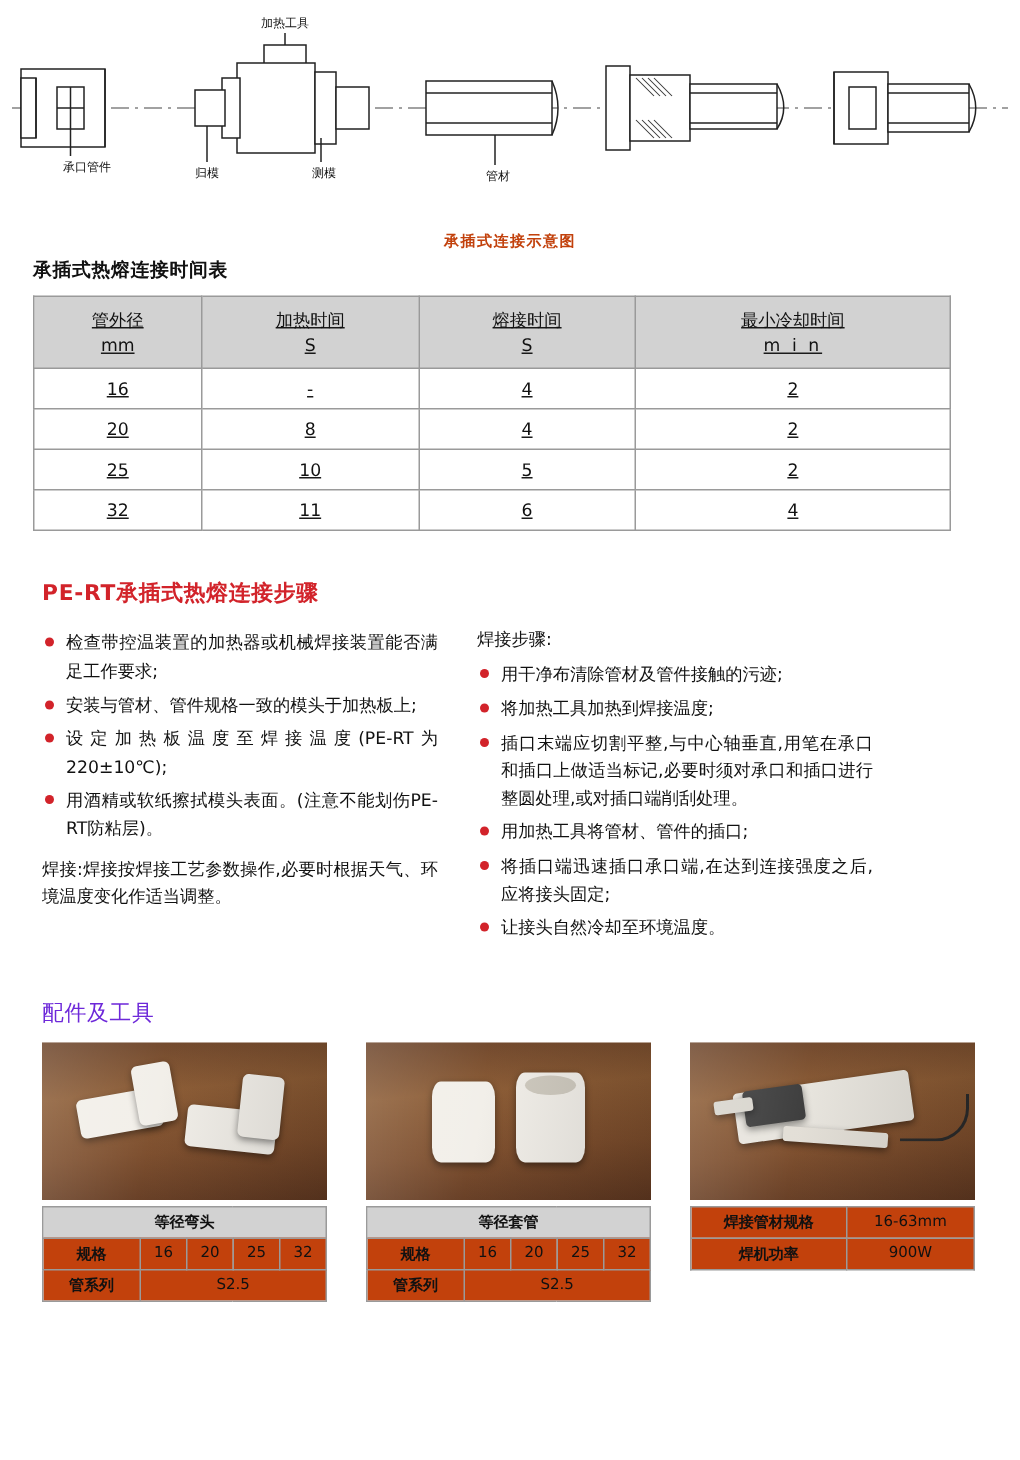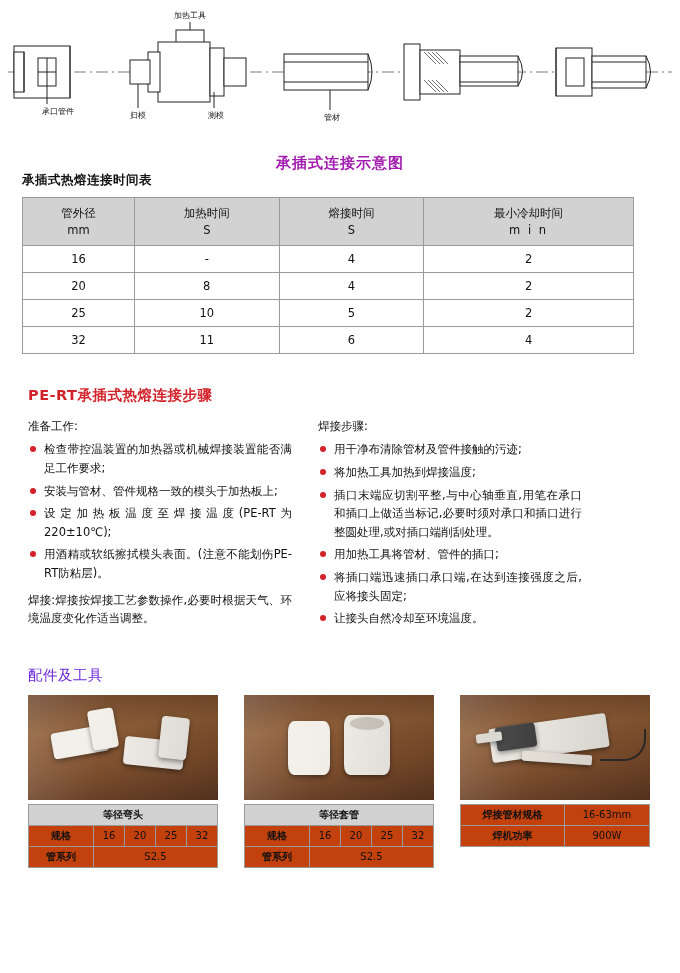--- a/index.html
+++ b/index.html
@@ -23,40 +23,41 @@
 
   
   .diagram {
     position: relative;
     width: 680px;
     height: 150px;
   }
   .diagram svg { display: block; }
   .diag-caption {
     text-align: center;
-    font-size: 15px;
+    font-size: 10px;
     font-weight: bold;
-    color: #a21caf;
+    color: #c2410c;
     margin-top: 4px;
     letter-spacing: 1px;
   }
 
   
   .sec-title {
     font-size: 12.5px;
     font-weight: bold;
     color: #111;
     margin: 22px 0 8px 22px;
     letter-spacing: 0.5px;
   }
   table.weld {
     border-collapse: collapse;
     margin: 0 0 15px 22px;
     width: 612px;
     background: #fff;
+    text-decoration: underline;
   }
   table.weld th, table.weld td {
     border: 1px solid #9a9a9a;
     text-align: center;
     font-size: 11.5px;
     color: #111;
   }
   table.weld th {
     background: #d2d2d2;
     font-weight: normal;
@@ -357,21 +358,20 @@
         <td>11</td>
         <td>6</td>
         <td>4</td>
       </tr>
     </tbody>
   </table>
 
   <div class="steps-title">PE-RT承插式热熔连接步骤</div>
   <div class="cols">
     <div class="col">
-      <div class="col-h">准备工作:</div>
       <ul class="bullets">
         <li>检查带控温装置的加热器或机械焊接装置能否满足工作要求;</li>
         <li>安装与管材、管件规格一致的模头于加热板上;</li>
         <li>设定加热板温度至焊接温度(PE-RT为220±10℃);</li>
         <li>用酒精或软纸擦拭模头表面。(注意不能划伤PE-RT防粘层)。</li>
       </ul>
       <div class="subblock">
         <span>焊接:</span><span>焊接按焊接工艺参数操作,必要时根据天气、环境温度变化作适当调整。</span>
       </div>
     </div>

